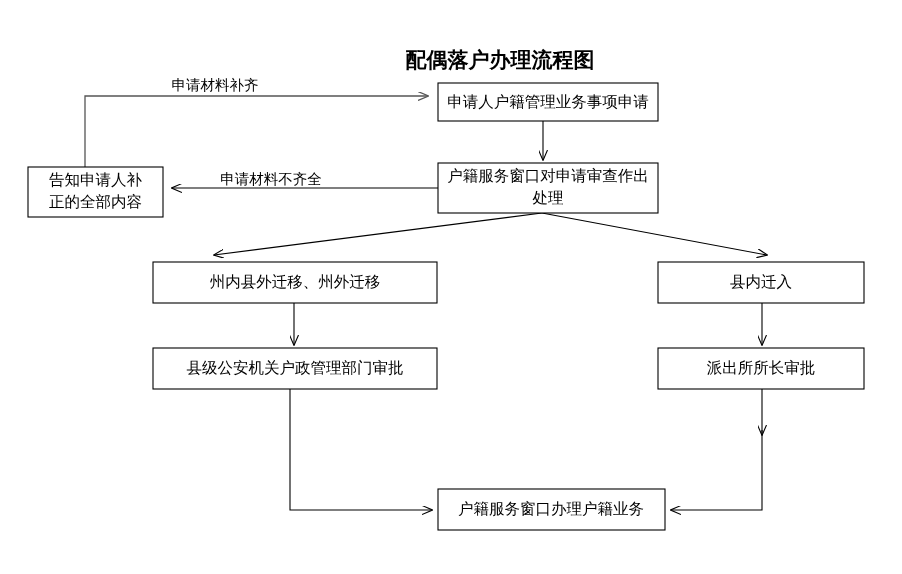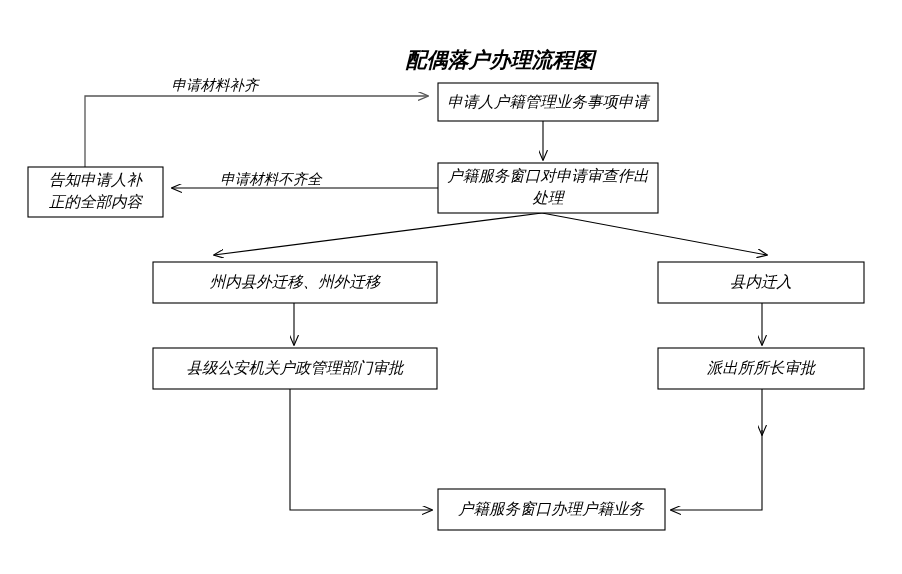--- a/index.html
+++ b/index.html
@@ -11,21 +11,20 @@
     width: 902px;
     height: 574px;
     font-family: "Liberation Sans", "DejaVu Sans", sans-serif;
     overflow: hidden;
   }
   #chart-root {
     position: relative;
     width: 810px;
     height: 574px;
     background: #ffffff;
-    font-style: italic;
   }
   svg.flow-canvas {
     position: absolute;
     left: 0;
     top: 0;
     width: 902px;
     height: 574px;
   }
   .flow-title {
     font-size: 21px;

